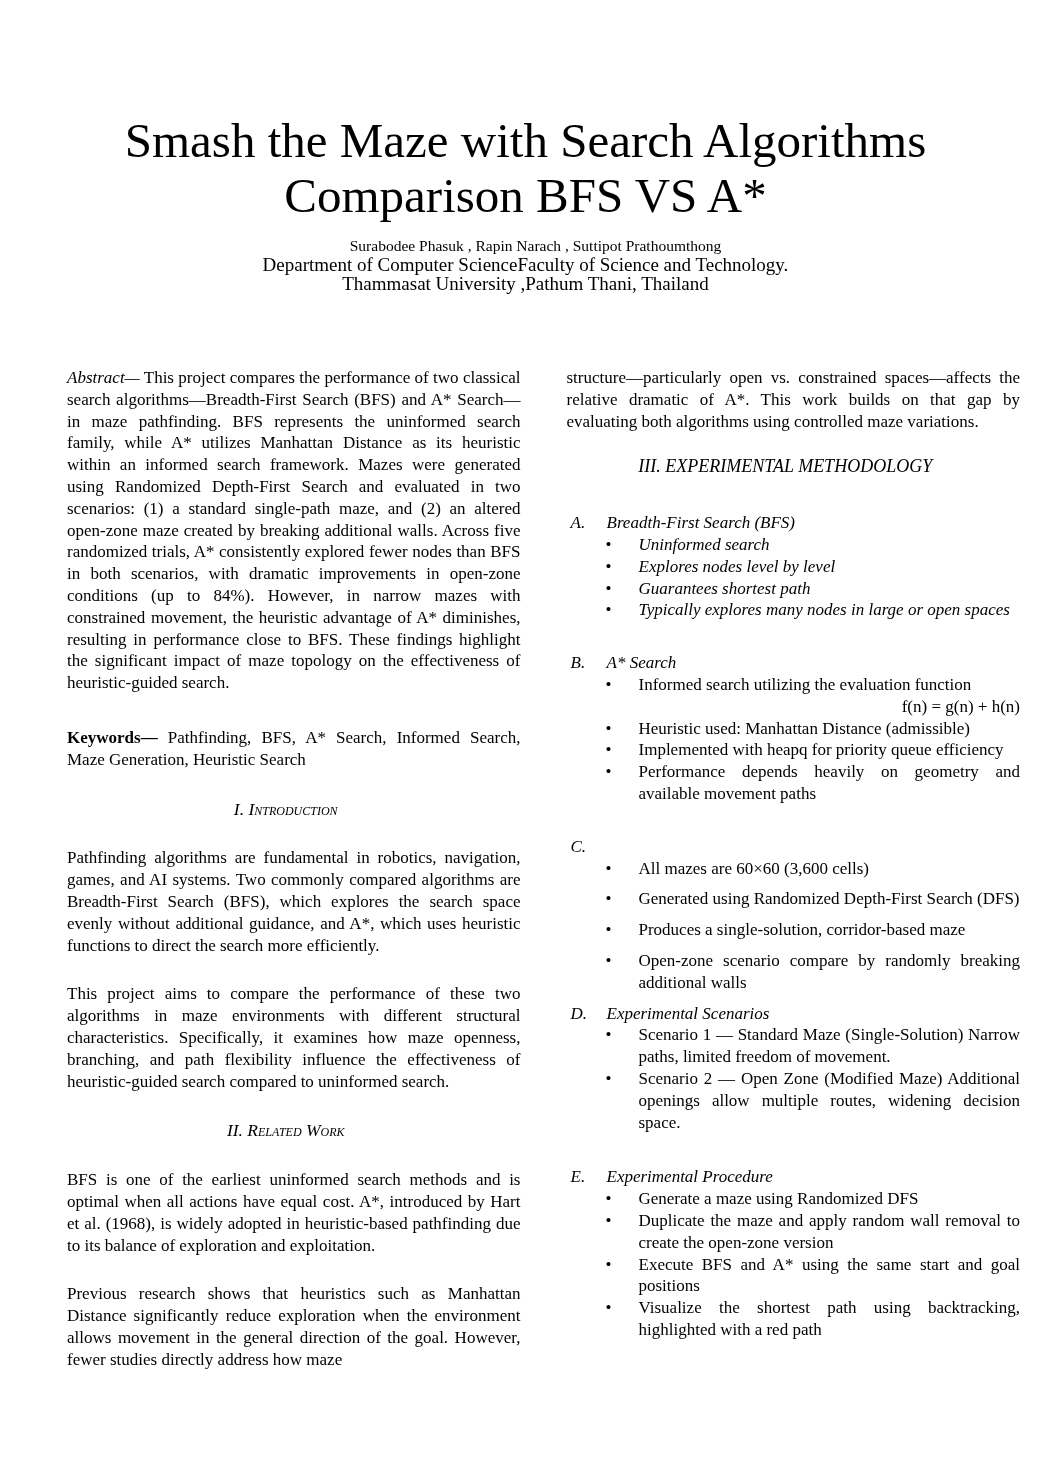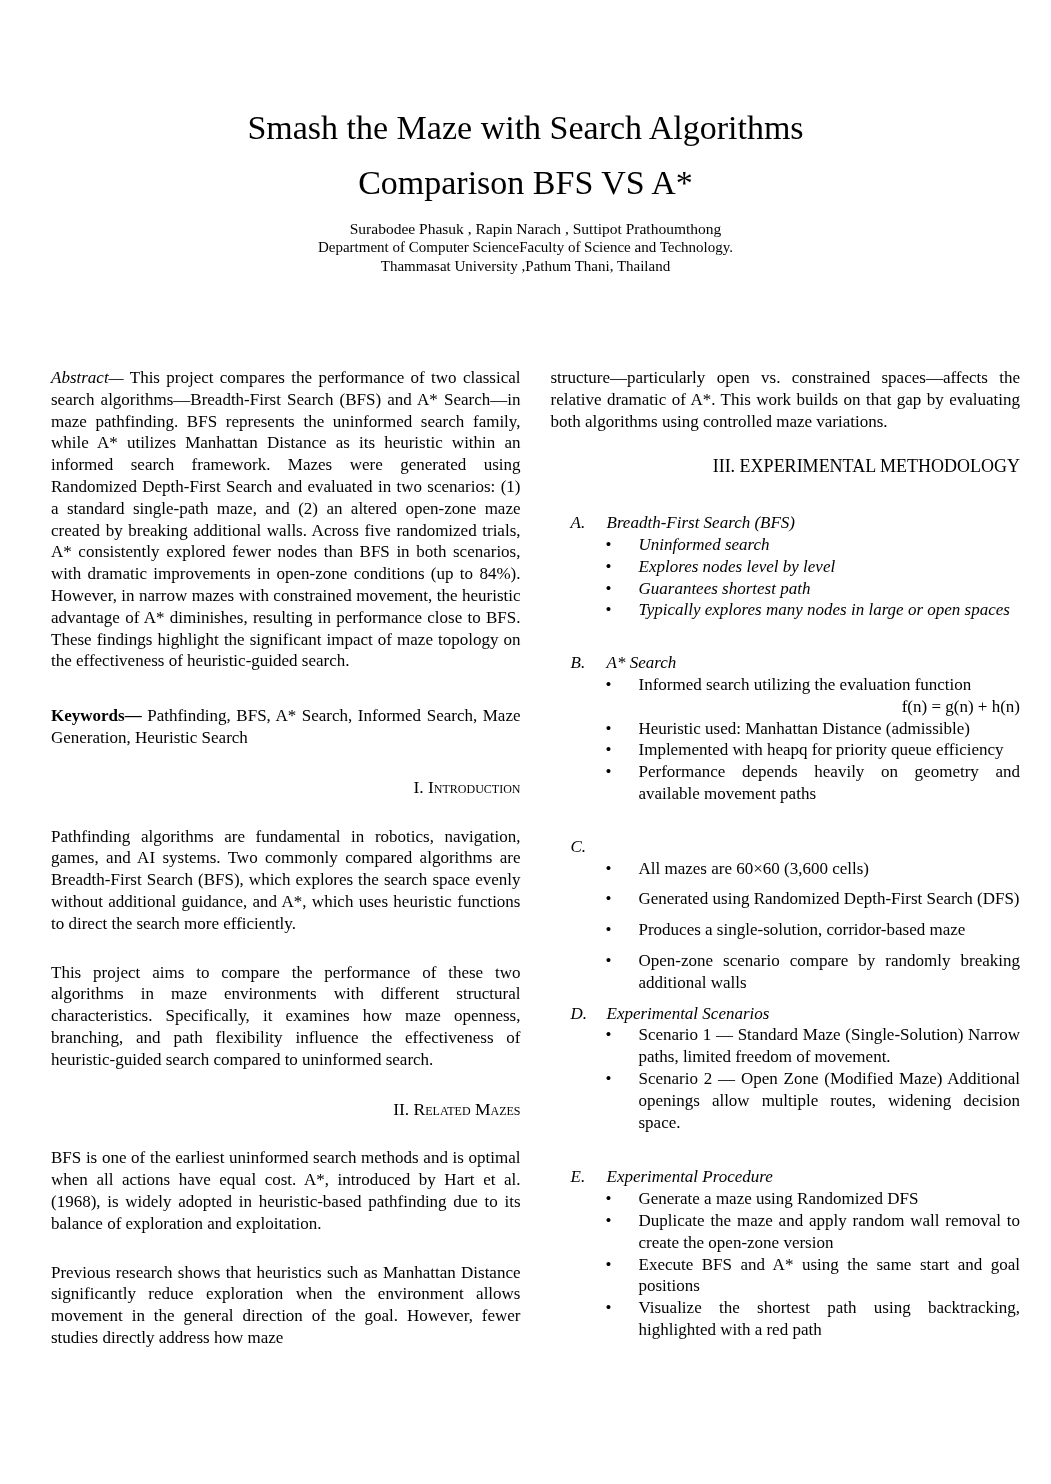--- a/index.html
+++ b/index.html
@@ -8,41 +8,42 @@
     background: #ffffff;
     color: #000000;
     font-family: "Liberation Serif", "DejaVu Serif", serif;
     position: relative;
     overflow: hidden;
   }
   .page { position: absolute; inset: 0; }
 
   
   .titleblock { position: absolute; top: 100px; left: 0; width: 100%; text-align: center; }
-  .title { font-size: 34px; line-height: 55px; font-weight: normal; margin: 0; }
+  .title { font-size: 49px; line-height: 55px; font-weight: normal; margin: 13px; }
   .authors { font-size: 15.5px; line-height: 19px; margin-top: 9px; padding-left: 20px; }
-  .affil  { font-size: 15px; line-height: 19px; }
+  .affil  { font-size: 19px; line-height: 19px; }
 
   
   .columns {
     position: absolute; top: 367px; left: 51px;
     width: 969px;
     display: flex; gap: 30px;
     font-size: 17px; line-height: 21.8px;
   }
   .col { width: 471px; }
-  .para { text-align: justify; margin: 0 0 27px 0; }
+  .para { text-align: justify; margin: 0 0 27px 16px; }
   .para:last-child { margin-bottom: 0; }
   .abstract-label { font-style: italic; }
   .kw-label { font-weight: bold; }
 
   .sec-heading {
-    text-align: right;
+    text-align: center;
     margin: 28px 0 27px 0;
     font-size: 17.5px;
+    font-style: italic;
   }
   .sc { font-variant: small-caps; }
   .heading-iii { font-size: 18px; margin: 24px 0 34px 0; }
 
   
   .subhead { font-style: italic; padding-left: 20px; display: flex; }
   .sublabel { width: 36px; flex: none; }
   .subtitle { flex: 1; }
   .bullet { display: flex; padding-left: 55px; }
   .bdot { width: 33px; flex: none; }
@@ -80,21 +81,21 @@
 
       <p class="para" style="margin-bottom:0">
         <span class="kw-label">Keywords—</span><span> Pathfinding, BFS, A* Search, Informed Search, Maze Generation, Heuristic Search</span>
       </p>
 
       <h2 class="sec-heading sc" style="font-weight:normal">I. Introduction</h2>
 
       <p class="para">Pathfinding algorithms are fundamental in robotics, navigation, games, and AI systems. Two commonly compared algorithms are Breadth-First Search (BFS), which explores the search space evenly without additional guidance, and A*, which uses heuristic functions to direct the search more efficiently.</p>
       <p class="para">This project aims to compare the performance of these two algorithms in maze environments with different structural characteristics. Specifically, it examines how maze openness, branching, and path flexibility influence the effectiveness of heuristic-guided search compared to uninformed search.</p>
 
-      <h2 class="sec-heading sc" style="font-weight:normal">II. Related Mazes</h2>
+      <h2 class="sec-heading sc" style="font-weight:normal">II. Related Work</h2>
 
       <p class="para">BFS is one of the earliest uninformed search methods and is optimal when all actions have equal cost. A*, introduced by Hart et al. (1968), is widely adopted in heuristic-based pathfinding due to its balance of exploration and exploitation.</p>
       <p class="para">Previous research shows that heuristics such as Manhattan Distance significantly reduce exploration when the environment allows movement in the general direction of the goal. However, fewer studies directly address how maze</p>
     </div>
 
     <div class="col">
       <p class="para" style="margin-bottom:0">structure—particularly open vs. constrained spaces—affects the relative dramatic of A*. This work builds on that gap by evaluating both algorithms using controlled maze variations.</p>
 
       <h2 class="sec-heading heading-iii" style="font-weight:normal">III. EXPERIMENTAL METHODOLOGY</h2>
 

